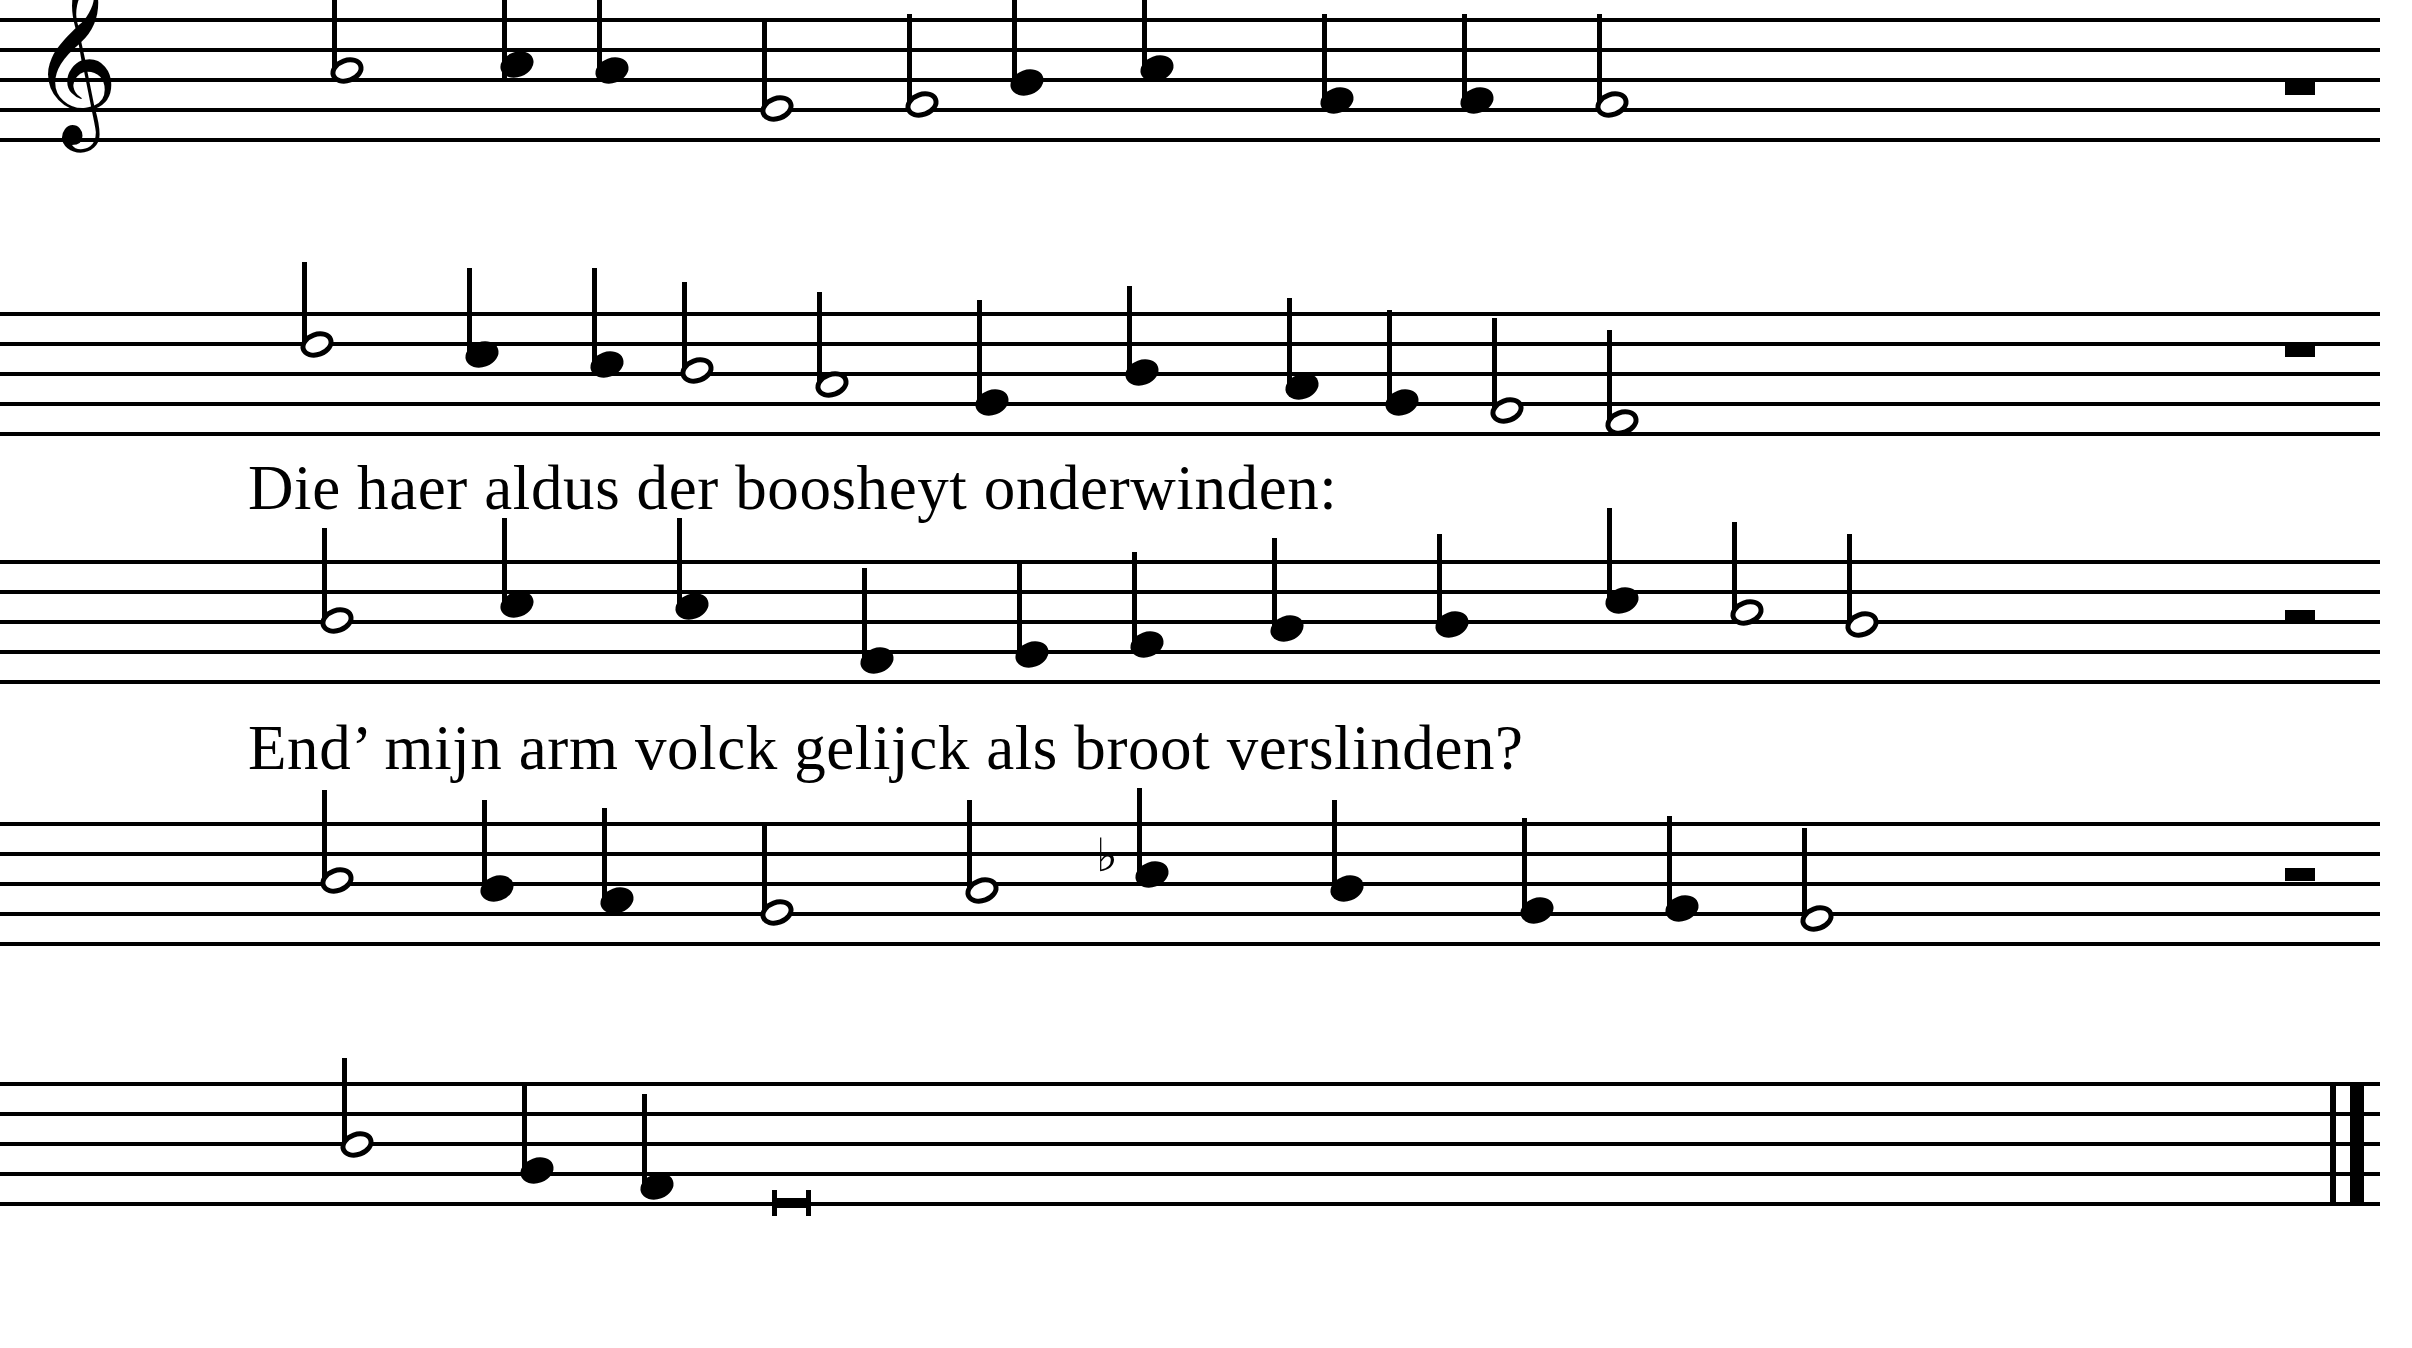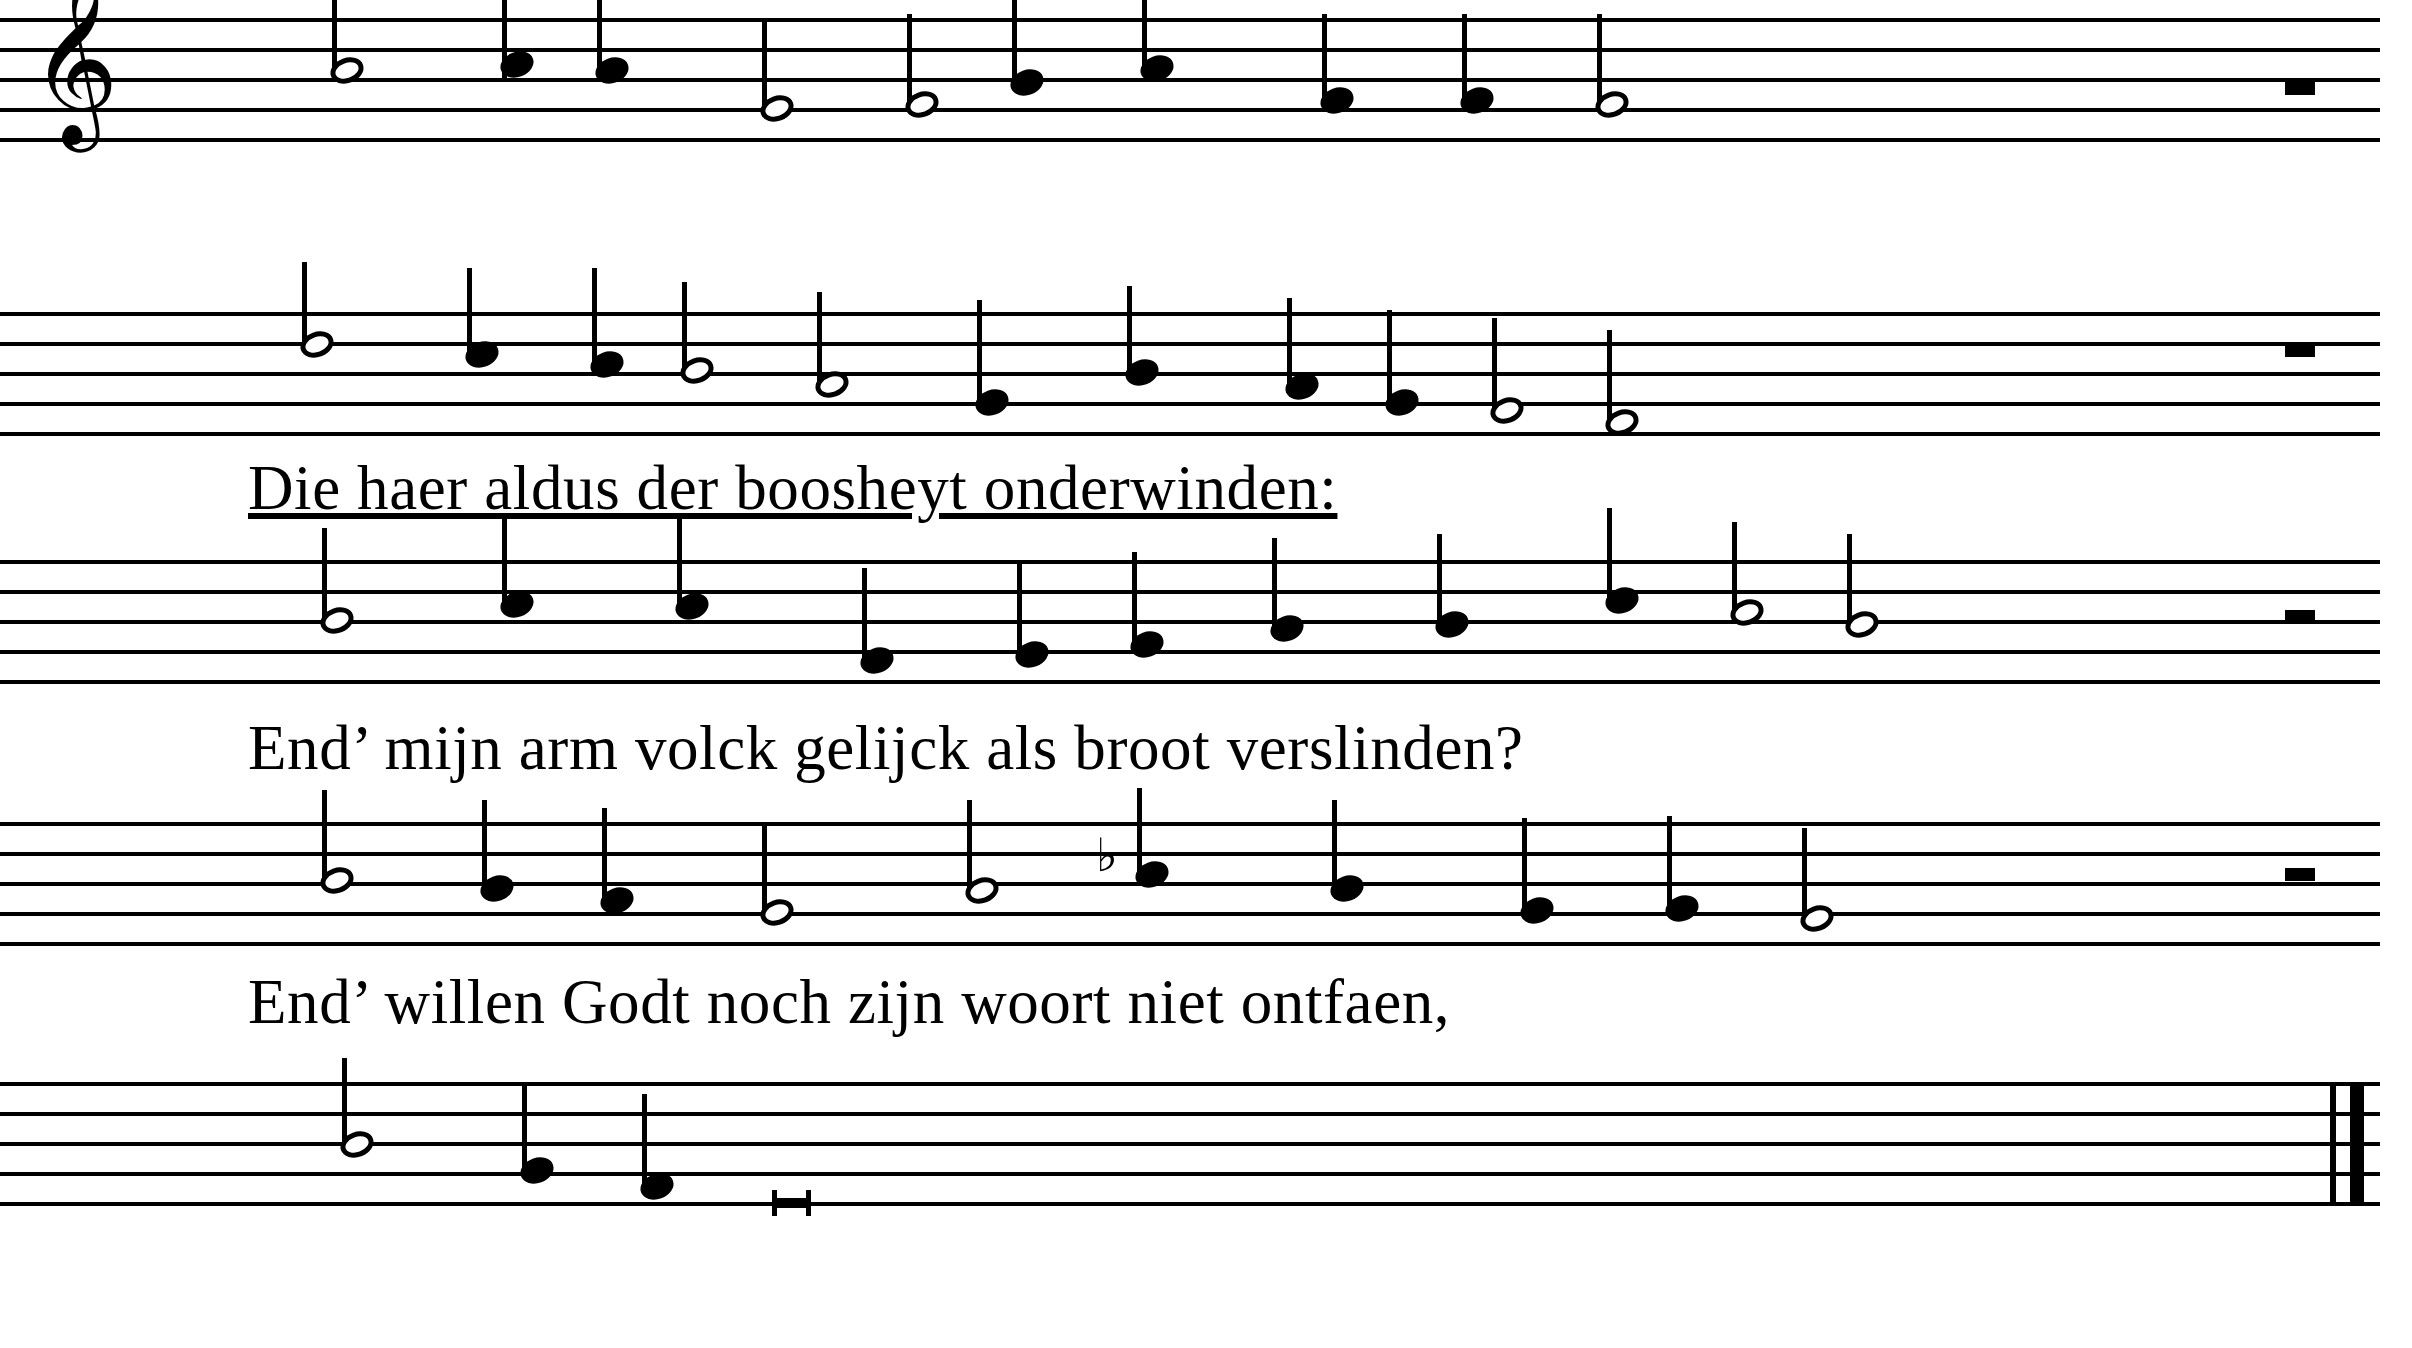--- a/index.html
+++ b/index.html
@@ -191,21 +191,21 @@
 
     <div class="stem" style="left:1492px; top:318px; height:92px;"></div>
     <div class="nh open" style="left:1490px; top:398px;"></div>
 
     <div class="stem" style="left:1607px; top:330px; height:92px;"></div>
     <div class="nh open" style="left:1605px; top:410px;"></div>
 
     <div class="rest-bar" style="left:2285px; top:344px;"></div>
   </div>
 
-  <div class="lyric" style="left:248px; top:452px;text-decoration:underline;">Die haer aldus der boosheyt onderwinden:</div>
+  <div class="lyric" style="left:248px; top:452px;">Die haer aldus der boosheyt onderwinden:</div>
 
   <div class="system">
     <div class="staff" style="top:0;">
       <div class="line" style="top:560px;"></div>
       <div class="line" style="top:590px;"></div>
       <div class="line" style="top:620px;"></div>
       <div class="line" style="top:650px;"></div>
       <div class="line" style="top:680px;"></div>
     </div>
 
@@ -283,21 +283,20 @@
 
     <div class="stem" style="left:1667px; top:816px; height:94px;"></div>
     <div class="nh filled" style="left:1665px; top:896px;"></div>
 
     <div class="stem" style="left:1802px; top:828px; height:92px;"></div>
     <div class="nh open" style="left:1800px; top:906px;"></div>
 
     <div class="rest-bar" style="left:2285px; top:868px;"></div>
   </div>
 
-  <div class="lyric" style="left:248px; top:966px;">End’ willen Godt noch zijn woort niet ontfaen,</div>
 
   <div class="system">
     <div class="staff" style="top:0;">
       <div class="line" style="top:1082px;"></div>
       <div class="line" style="top:1112px;"></div>
       <div class="line" style="top:1142px;"></div>
       <div class="line" style="top:1172px;"></div>
       <div class="line" style="top:1202px;"></div>
     </div>
 

